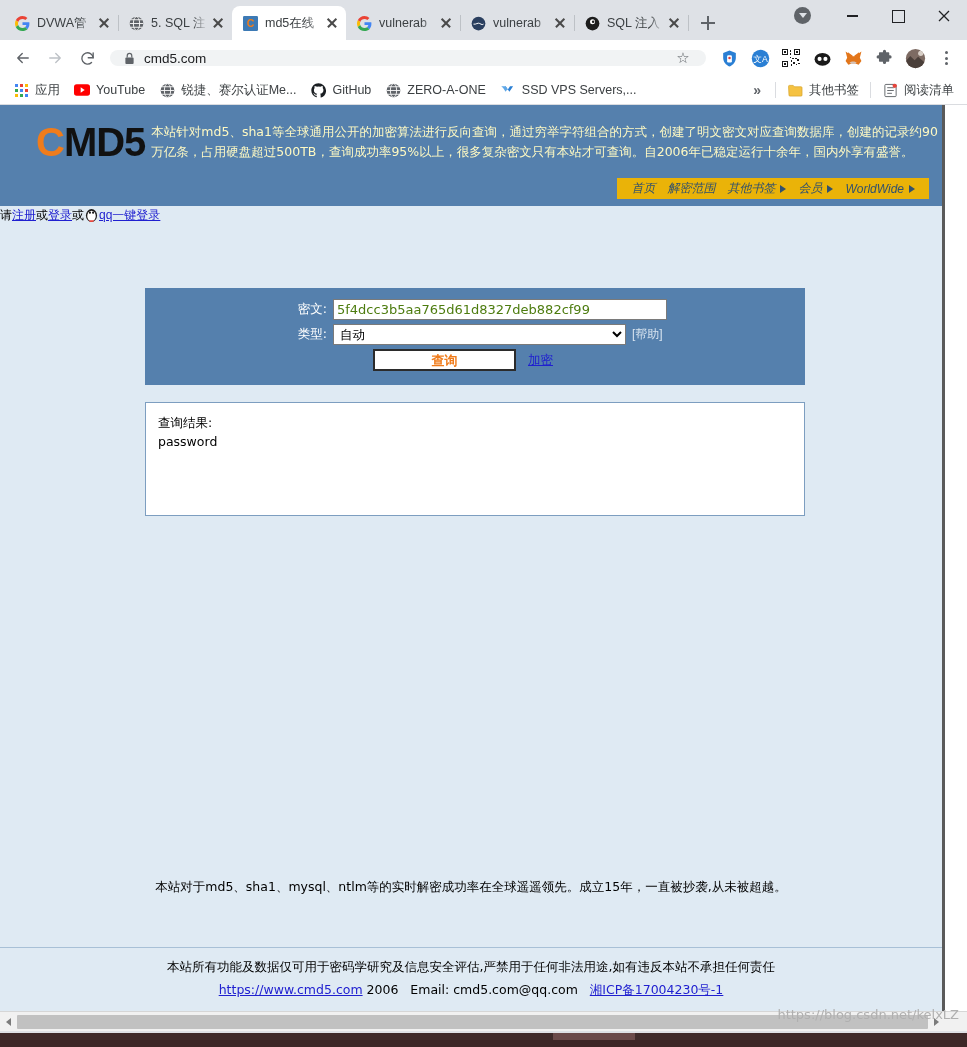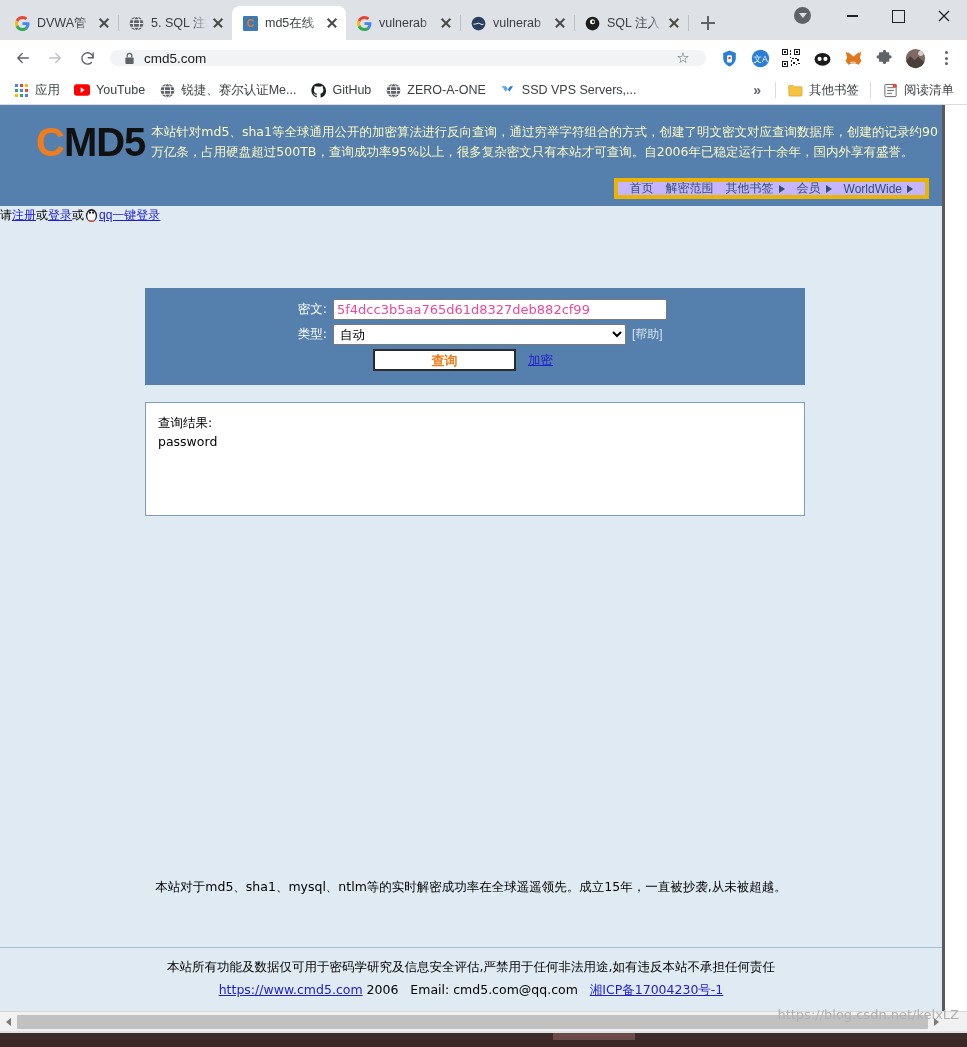--- a/index.html
+++ b/index.html
@@ -207,26 +207,27 @@
   
   .site-navwrap {
     height: 28px;
     background: #5580ad;
     display: flex;
     justify-content: flex-end;
     align-items: flex-start;
     padding-right: 13px;
   }
   .site-nav {
-    background: #c4b5fd;
-    border: 4px solid #eab308;
+    background: #eab308;
+    border: 2px solid #eab308;
     display: flex; align-items: center;
     height: 21px;
     padding: 0 6px;
     font-size: 12px;
+    font-style: italic;
   }
   .site-nav a {
     color: #31516e; text-decoration: none;
     padding: 0 6px;
     display: flex; align-items: center; gap: 5px;
     white-space: nowrap;
   }
   .site-nav .arrow {
     width: 0; height: 0;
     border-top: 4.5px solid transparent;
@@ -270,21 +271,21 @@
     flex: 0 0 46px;
     font-family: "DejaVu Sans", sans-serif;
   }
   .hash-input {
     width: 334px; height: 21px;
     font-size: 13px;
     font-family: "DejaVu Sans", sans-serif;
     padding: 1px 3px;
     border: 1px solid #7a7a7a;
     background: #fff;
-    color: #ec4899;
+    color: #4d7c0f;
   }
   .type-select {
     width: 293px; height: 21px;
     font-size: 12.5px;
     font-family: "DejaVu Sans", sans-serif;
     border: 1px solid #7a7a7a;
     background: #fff;
     padding: 1px 2px;
     color: #000;
   }

